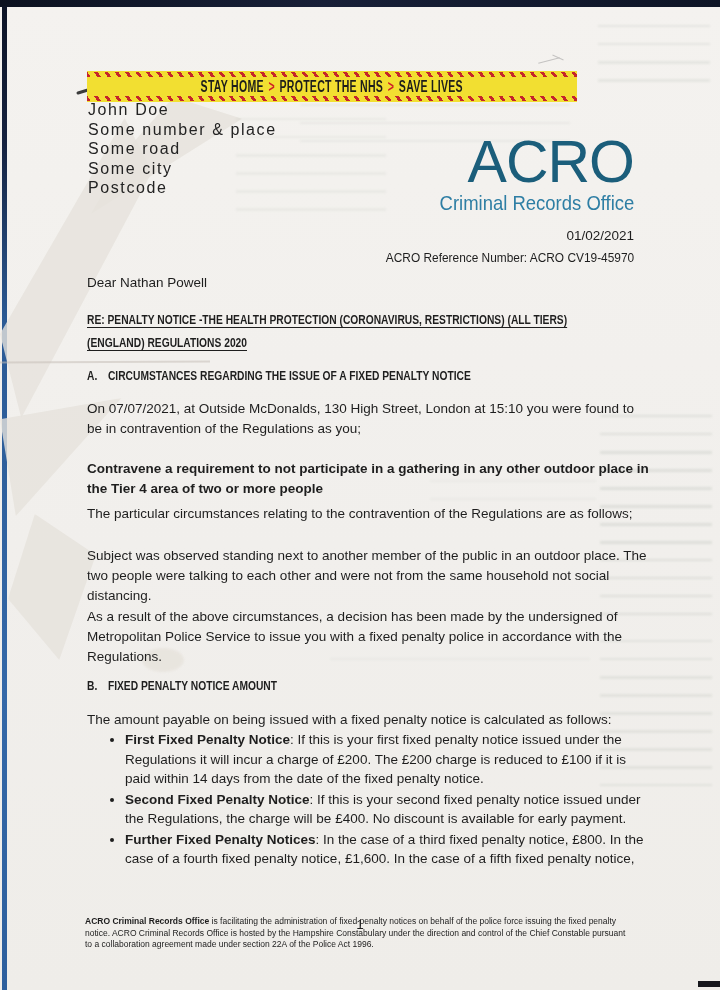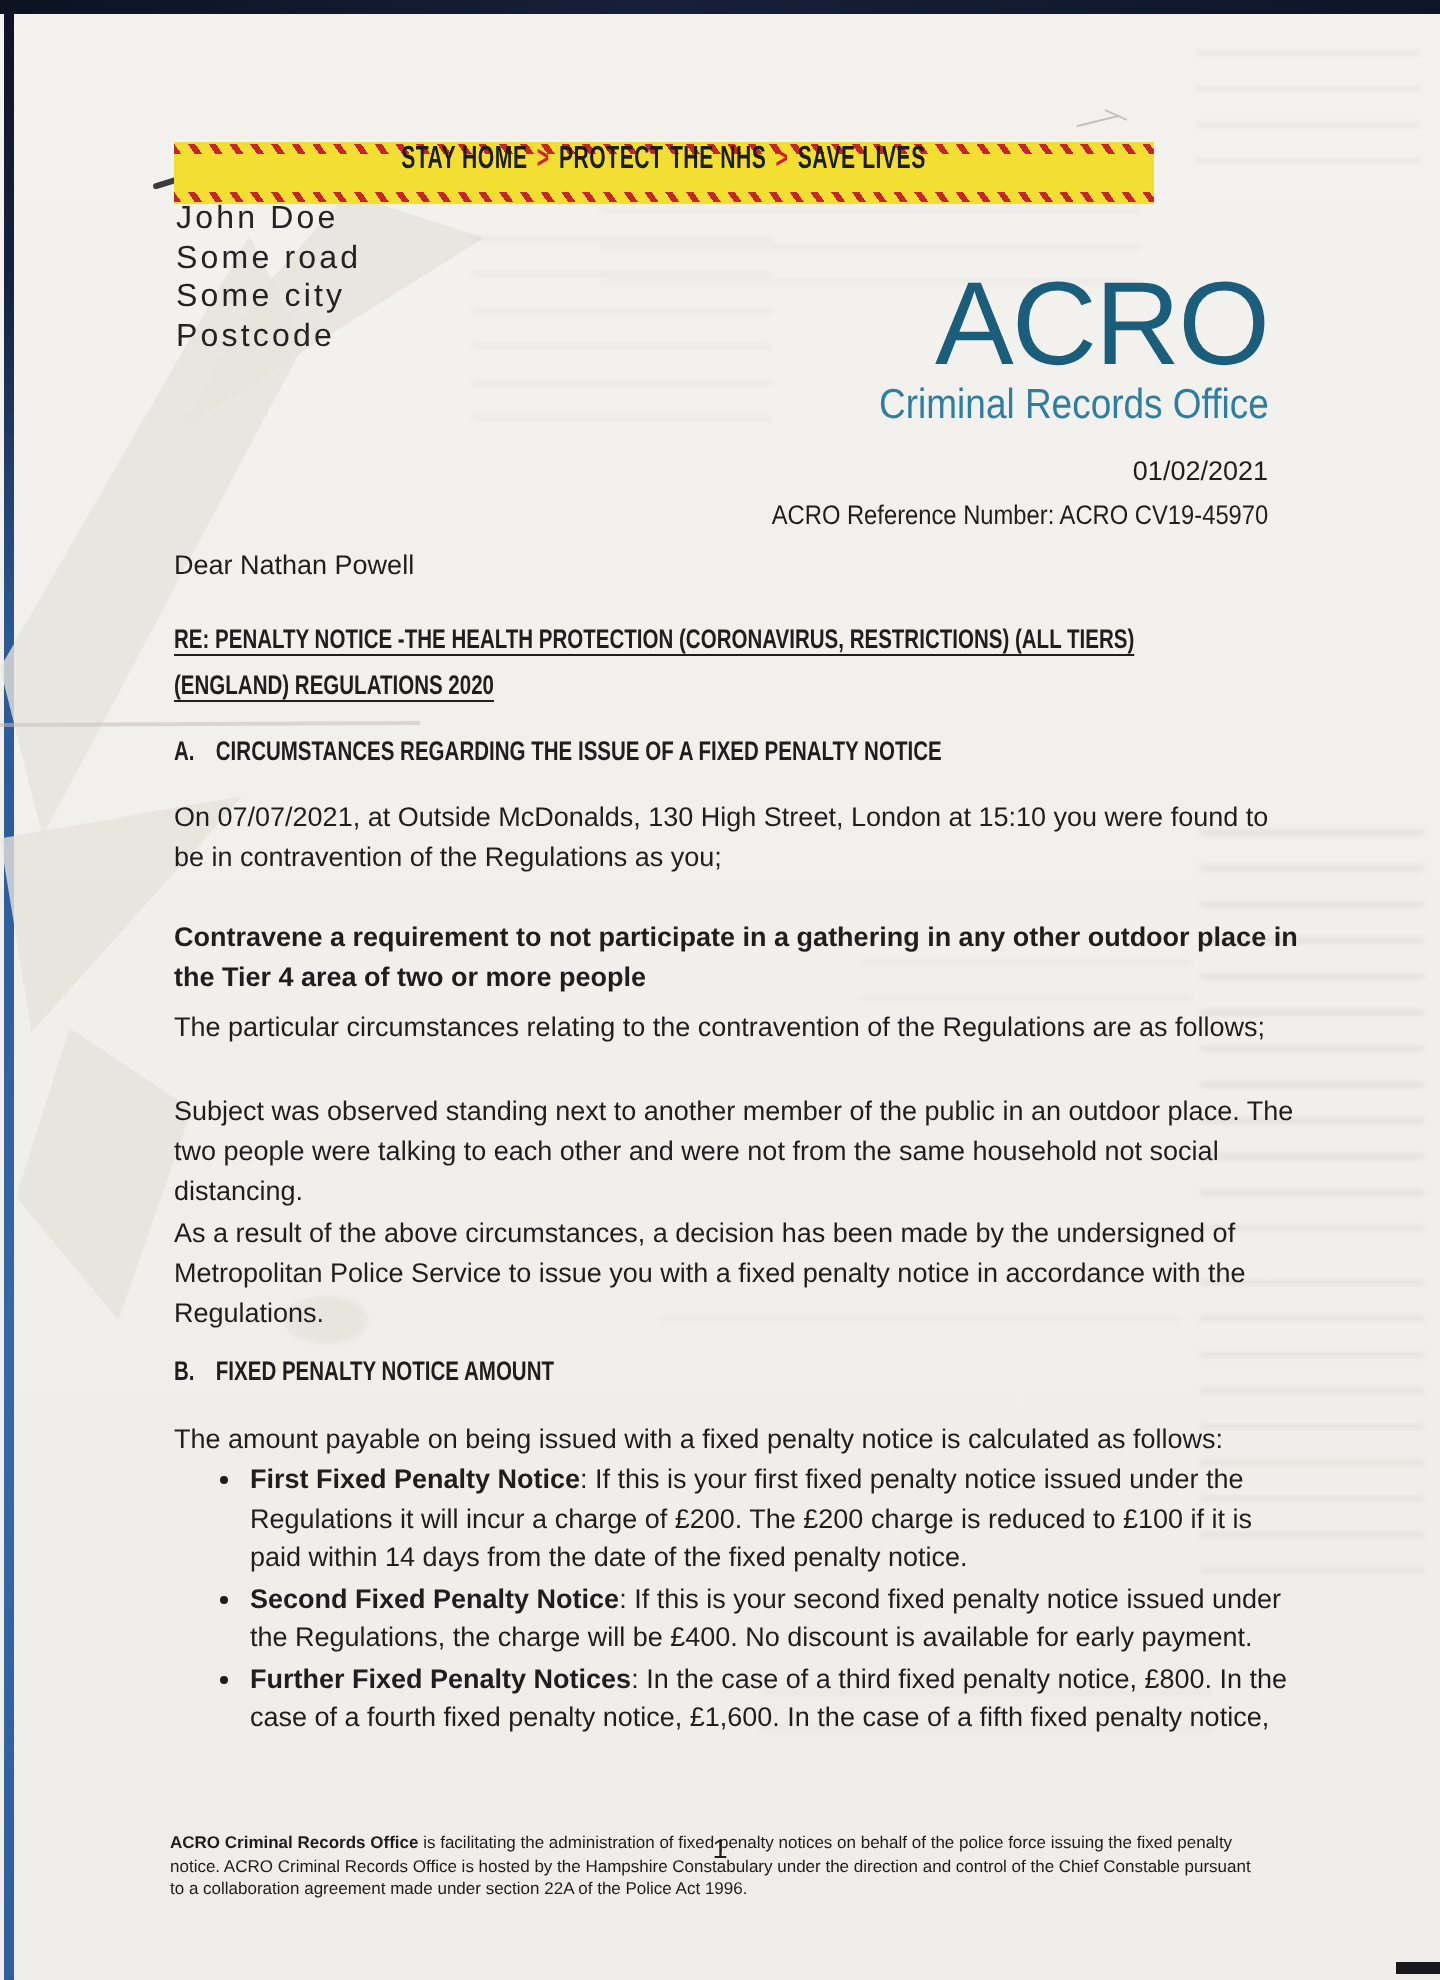--- a/index.html
+++ b/index.html
@@ -38,21 +38,21 @@
     background:#3c3c3c; border-radius:2px; transform:rotate(-17deg); }
   .pen-mark::after { content:""; position:absolute; left:16px; top:-4px; width:10px; height:2px;
     background:#555; transform:rotate(8deg); }
   .scratch { position:absolute; left:538px; top:54px; width:30px; height:14px; opacity:.45; }
   .scratch i { position:absolute; display:block; background:#8a8a8a; }
   .scratch i:nth-child(1){ left:0; top:6px; width:22px; height:1px; transform:rotate(-14deg); }
   .scratch i:nth-child(2){ left:14px; top:3px; width:12px; height:1px; transform:rotate(24deg); }
   .corner-mark { position:absolute; right:0; bottom:3px; width:22px; height:6px; background:#17171c; }
   
   .banner { position:absolute; left:87px; top:71px; width:490px; height:31px;
-    background:#f2df31; display:flex; justify-content:center; }
+    background:#f2df31; display:flex; align-items:center; justify-content:center; }
   .banner::before, .banner::after { content:""; position:absolute; left:0; right:0; height:5px;
     background:repeating-linear-gradient(55deg,#c5252b 0 3px,#f2df31 3px 8.5px); }
   .banner::before { top:1px; } .banner::after { bottom:1px; }
   .banner-inner { white-space:nowrap; transform:scaleX(.66); transform-origin:center;
     font-weight:bold; font-size:16px; letter-spacing:.4px; color:#1d1d1b; }
   .chev { color:#d01f26; font-weight:bold; margin:0 7px; }
   
   .address { position:absolute; left:88px; top:100px; font-size:16px; letter-spacing:1.6px;
     line-height:19.6px; color:#232323; }
   .logo { position:absolute; right:86px; top:134px; text-align:right; }
@@ -108,20 +108,21 @@
   <div class="corner-mark"></div>
 
   <div class="banner">
     <div class="banner-inner">
       <span>STAY HOME</span><span class="chev">&gt;</span><span>PROTECT THE NHS</span><span class="chev">&gt;</span><span>SAVE LIVES</span>
     </div>
   </div>
 
   <div class="address">
     <div>John Doe</div>
+    <div>Some number &amp; place</div>
     <div>Some road</div>
     <div>Some city</div>
     <div>Postcode</div>
   </div>
 
   <div class="logo">
     <div class="logo-acro">ACRO</div>
     <div class="logo-sub">Criminal Records Office</div>
   </div>
 
@@ -138,21 +139,21 @@
   </div>
 
   <div class="blk sec-heading sec-a">
     <span class="secnum">A.</span><span>CIRCUMSTANCES REGARDING THE ISSUE OF A FIXED PENALTY NOTICE</span>
   </div>
 
   <div class="blk p1">On 07/07/2021, at Outside McDonalds, 130 High Street, London at 15:10 you were found to be in contravention of the Regulations as you;</div>
   <div class="blk p2">Contravene a requirement to not participate in a gathering in any other outdoor place in the Tier 4 area of  two or more people</div>
   <div class="blk p3">The particular circumstances relating to the contravention of the Regulations are as follows;</div>
   <div class="blk p4">Subject was observed standing next to another member of the public in an outdoor place. The two people were talking to each other and were not from the same household not social distancing.</div>
-  <div class="blk p5">As a result of the above circumstances, a decision has been made by the undersigned of Metropolitan Police Service to issue you with a fixed penalty notice in accordance with the Regulations.</div>
+  <div class="blk p5">As a result of the above circumstances, a decision has been made by the undersigned of Metropolitan Police Service to issue you with a fixed penalty police in accordance with the Regulations.</div>
 
   <div class="blk sec-heading sec-b">
     <span class="secnum">B.</span><span>FIXED PENALTY NOTICE AMOUNT</span>
   </div>
 
   <div class="blk intro">The amount payable on being issued with a fixed penalty notice is calculated as follows:</div>
 
   <ul class="blk bullets">
     <li><b>First Fixed Penalty Notice</b><span>: If this is your first fixed penalty notice issued under the Regulations it will incur a charge of £200. The £200 charge is reduced to £100 if it is paid within 14 days from the date of the fixed penalty notice.</span></li>
     <li><b>Second Fixed Penalty Notice</b><span>: If this is your second fixed penalty notice issued under the Regulations, the charge will be £400. No discount is available for early payment.</span></li>

